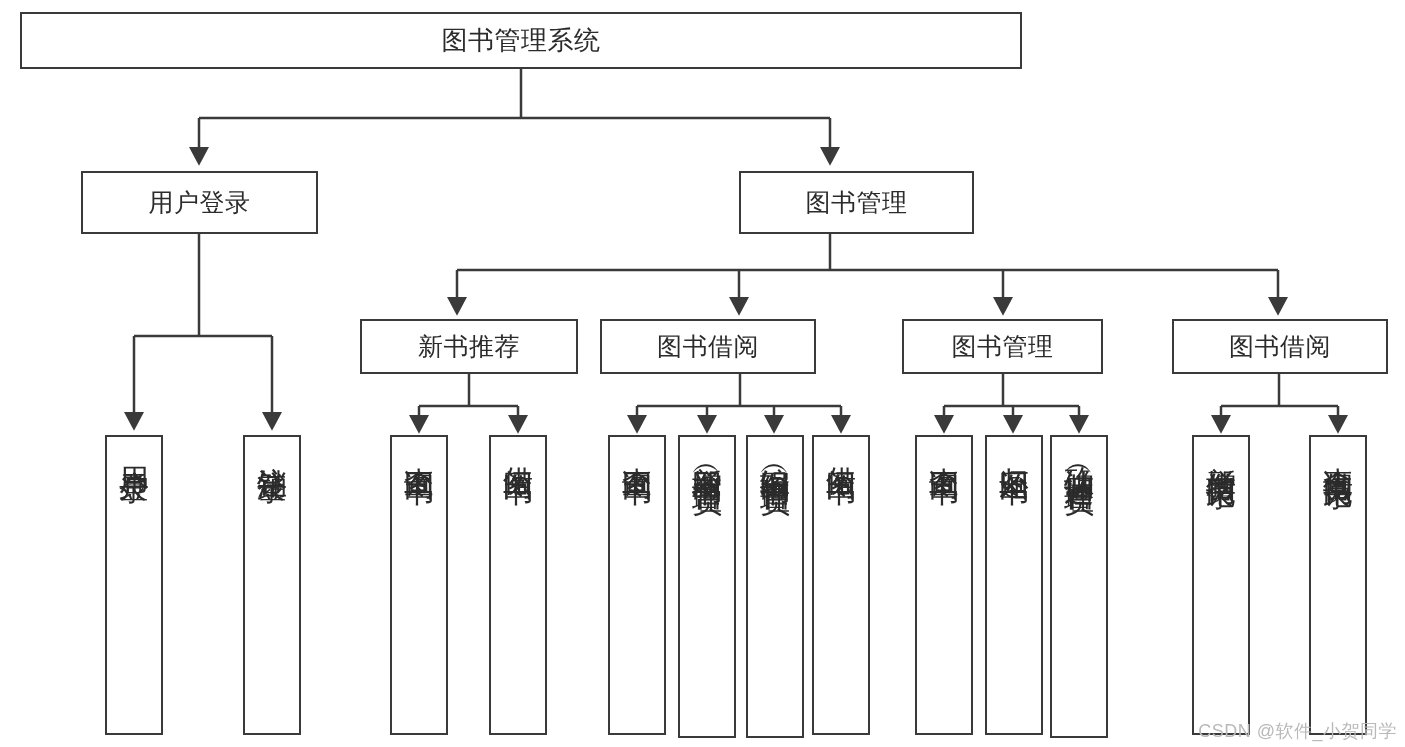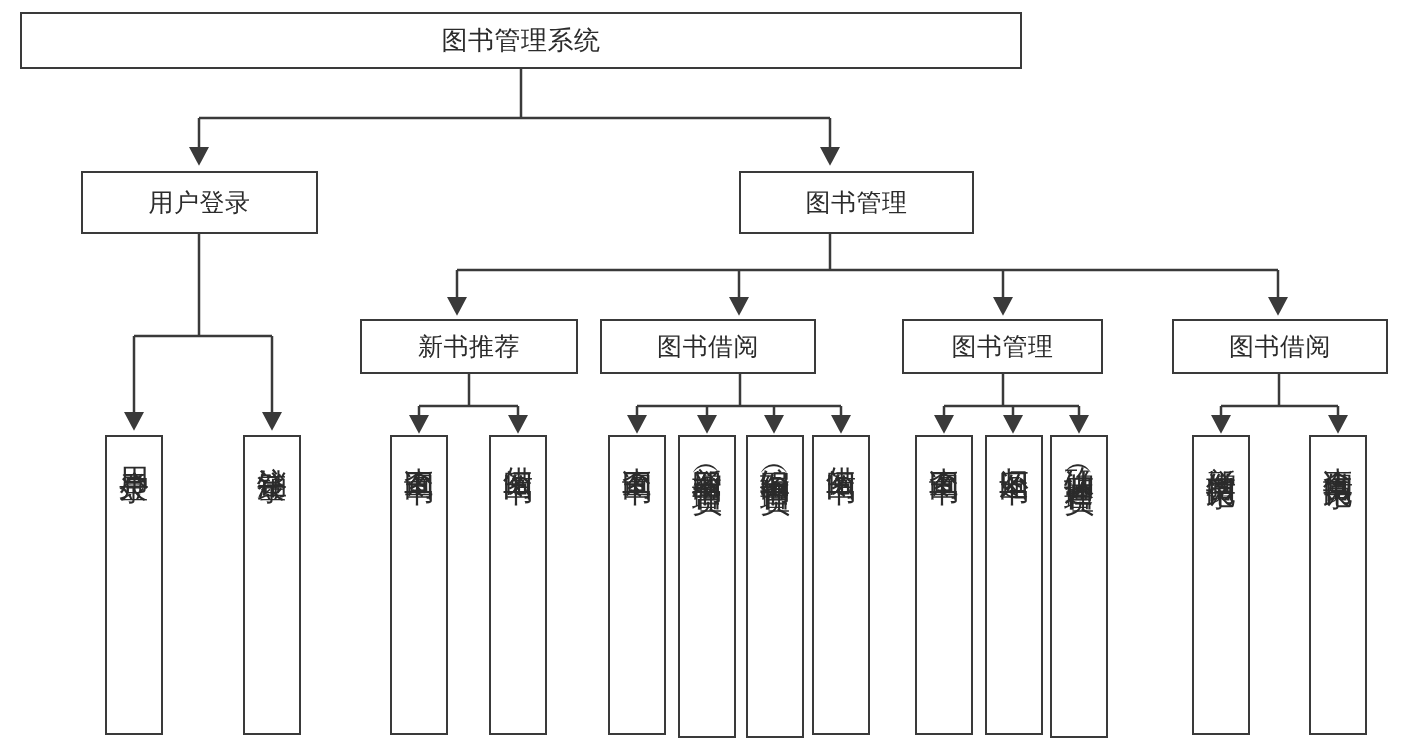--- a/index.html
+++ b/index.html
@@ -187,13 +187,14 @@
     <span class="lbl">确认归还（管理员）</span>
   </div>
 
   <div class="node vert" style="left:1192px; top:435px; width:58px; height:300px;">
     <span class="lbl">新增借阅记录</span>
   </div>
   <div class="node vert" style="left:1309px; top:435px; width:58px; height:300px;">
     <span class="lbl">查询借阅记录</span>
   </div>
 
+  <div id="watermark">CSDN @软件_小贺同学</div>
 </div>
 
 </body></html>

